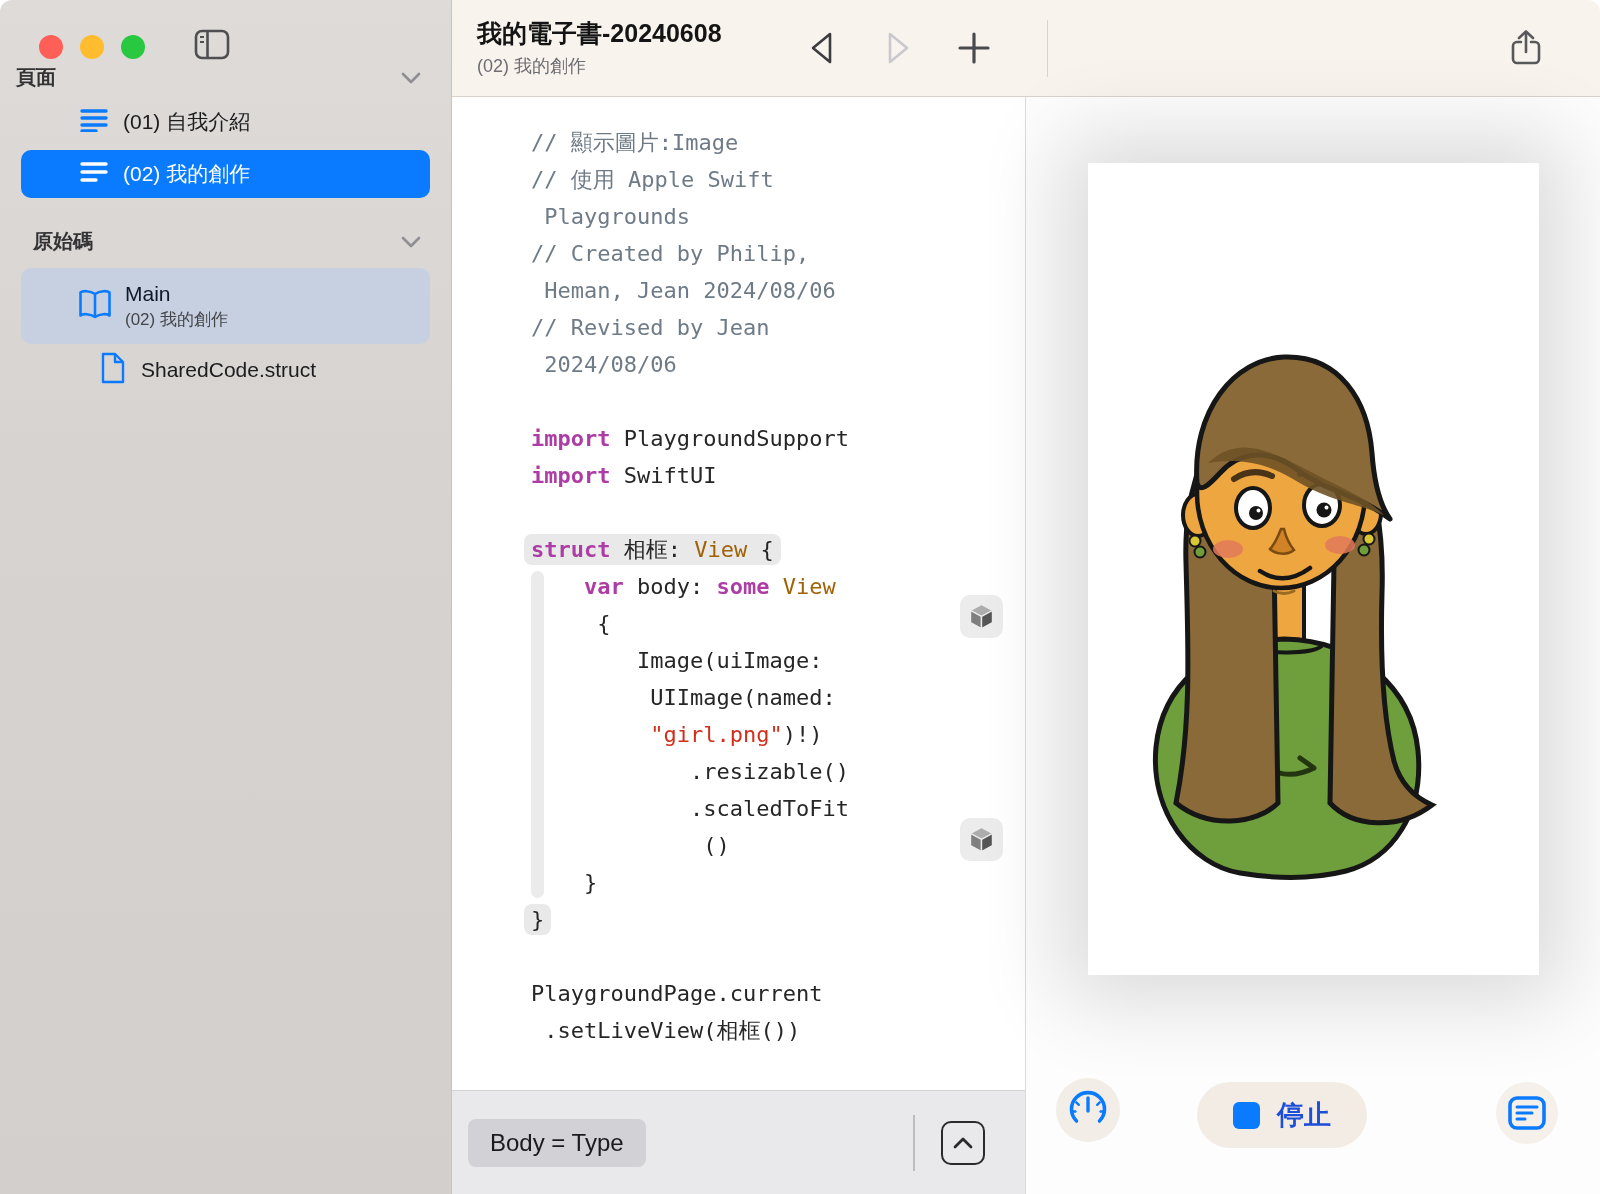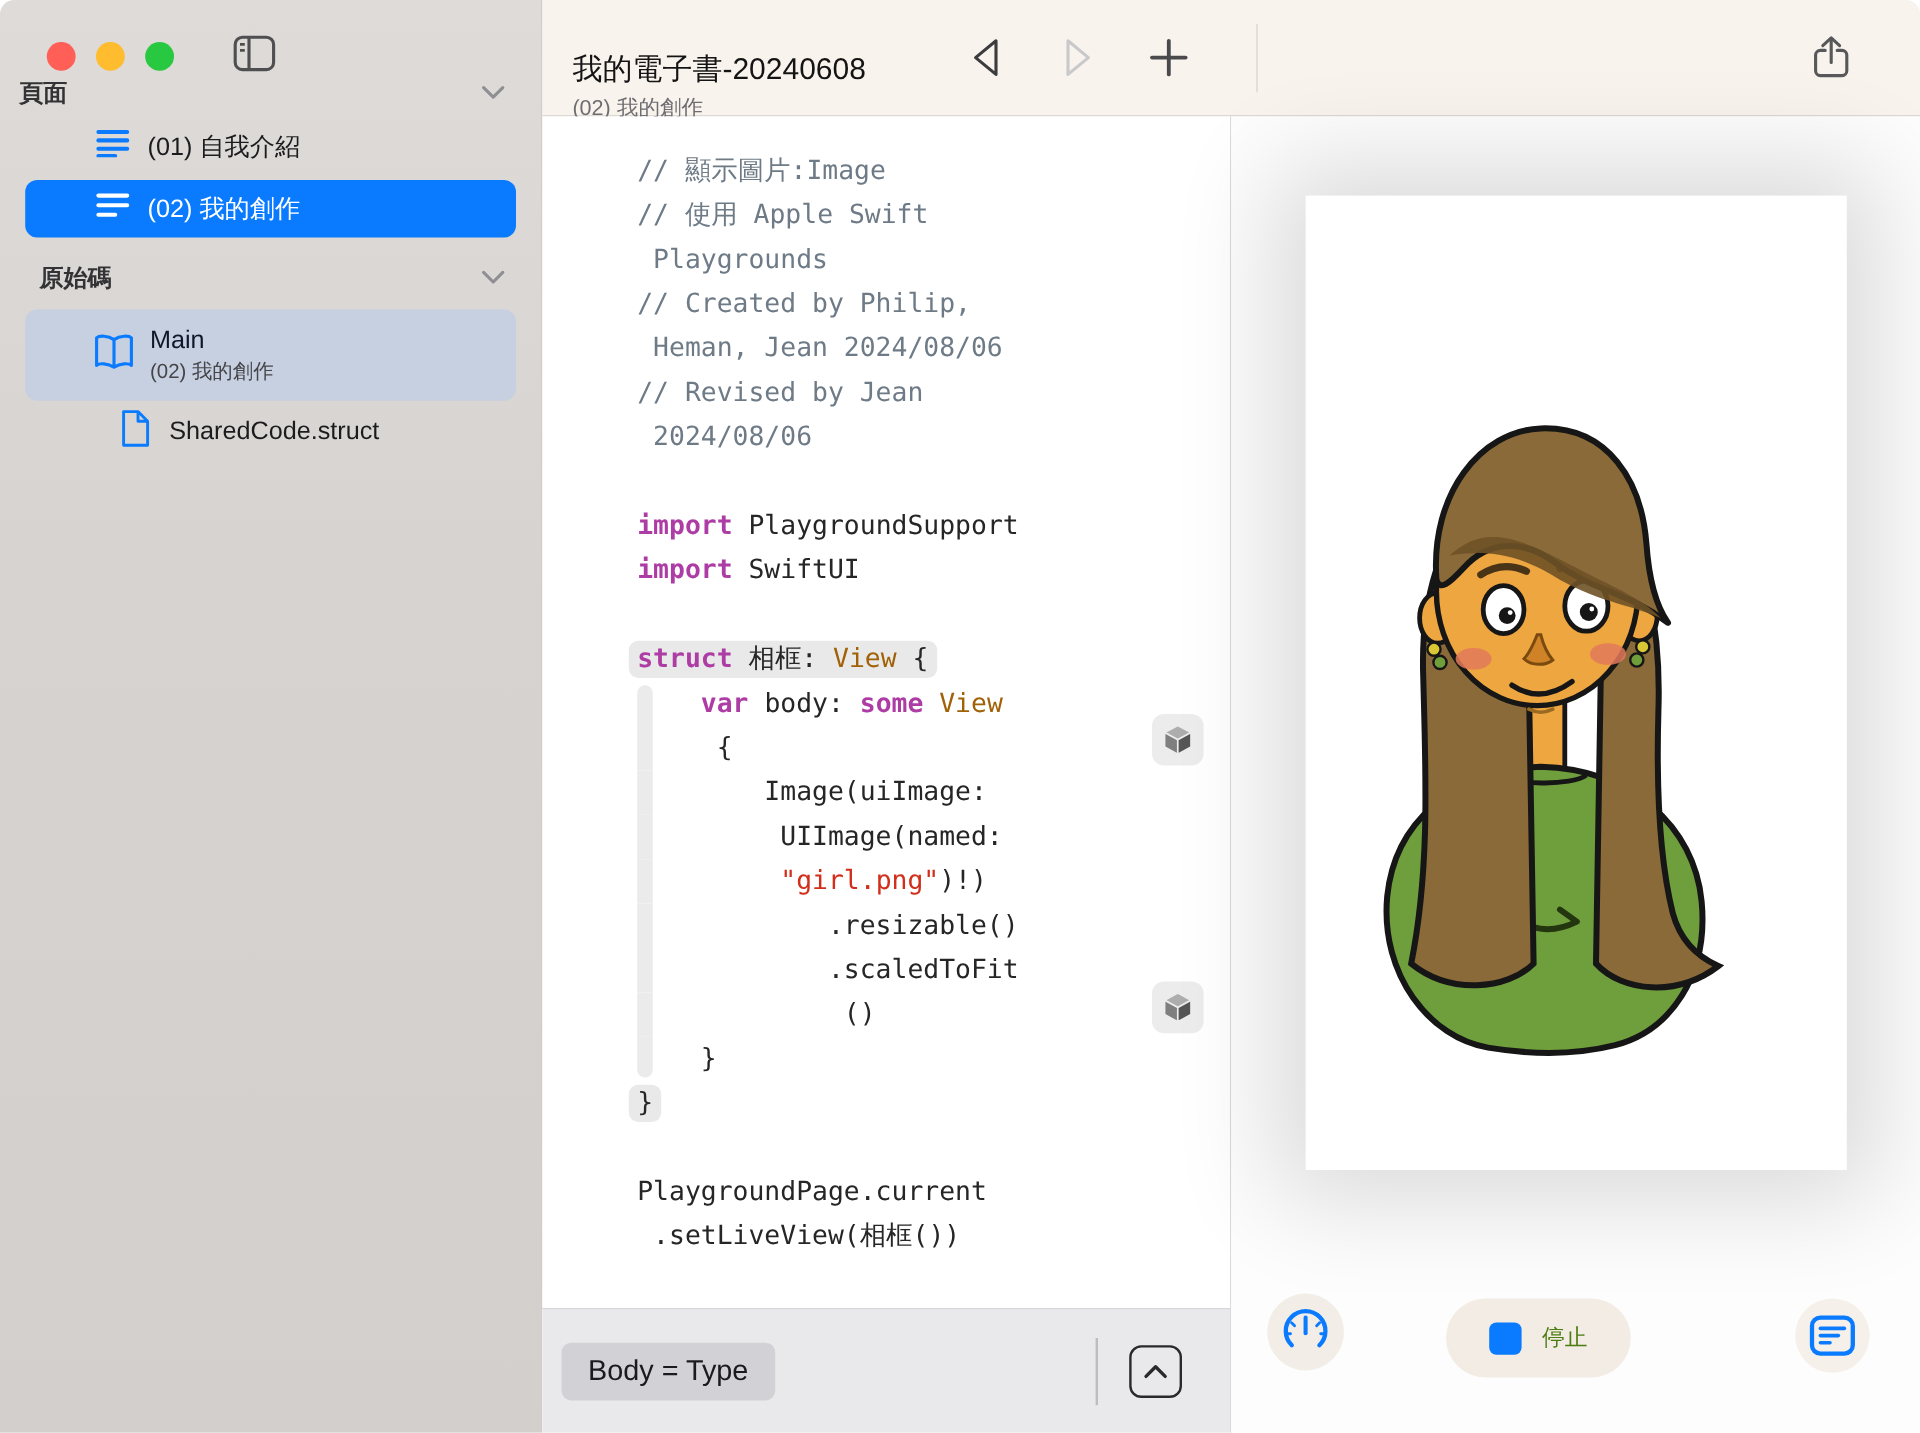--- a/index.html
+++ b/index.html
@@ -8,39 +8,39 @@
   .window { width:1600px; height:1194px; display:flex; border-radius:12px 12px 0 0; overflow:hidden; }
 
   
   .sidebar { width:452px; flex:0 0 452px; background:linear-gradient(180deg,#dedbd8 0%,#d6d3d1 40%,#d2cfcd 100%);
              position:relative; border-right:1px solid #c6c3c1; }
   .traffic { position:absolute; top:35px; left:39px; display:flex; gap:17px; }
   .tl-dot { width:24px; height:24px; border-radius:50%; }
   .toggle-btn { position:absolute; top:29px; left:194px; width:36px; height:32px; }
   .sb-section { display:flex; align-items:center; justify-content:space-between; padding:0 30px 0 33px;
                 height:34px; font-size:20px; font-weight:bold; color:#333336; }
-  .sb-sec1 { margin-top:60px;padding-left:16px; } .sb-sec2 { margin-top:16px; }
+  .sb-sec1 { margin-top:60px;padding-left:16px; } .sb-sec2 { margin-top:26px; }
   .chev { color:#8e8e93; }
   .page-item { margin:4px 21px 0 21px; height:48px; border-radius:10px; display:flex; align-items:center;
                padding-left:59px; gap:15px; font-size:21px; color:#1c1c1e; }
   .page-item.selected { background:#0a7bff; color:#fff; }
   .main-item { margin:10px 21px 0 21px; height:76px; border-radius:10px; background:#c7d0e0;
                display:flex; align-items:center; padding-left:57px; gap:13px; }
   .main-item .tt { font-size:21px; color:#0f172a; }
   .main-item .st { font-size:17px; color:#454549; margin-top:2px; }
   .module-row { margin-top:8px; height:52px; display:flex; align-items:center; padding-left:30px; gap:12px;
                 font-size:21px; color:#1c1c1e; }
   .file-row { height:52px; display:flex; align-items:center; padding-left:100px; gap:15px;
               font-size:21px; color:#1c1c1e; }
 
   
   .main { flex:1; display:flex; flex-direction:column; }
   .toolbar { height:97px; background:#f9f3ed; border-bottom:1px solid #d8d2cb; position:relative; }
   .tb-title { position:absolute; left:25px; top:17px; }
-  .tb-title .t { font-size:25px; font-weight:normal; color:#141414;margin-top:24px; }
+  .tb-title .t { font-size:25px; font-weight:bold; color:#141414; }
   .tb-title .s { font-size:18px; color:#6d6d72; margin-top:4px; }
   .tb-btn { position:absolute; top:26px; width:44px; height:44px; display:flex; align-items:center; justify-content:center; }
   .tb-div { position:absolute; left:595px; top:20px; width:1px; height:57px; background:#d9d3cc; }
 
   .content { flex:1; display:flex; height:1097px; }
 
   
   .editor { width:574px; flex:0 0 574px; background:#fff; position:relative; border-right:1px solid #dadada; }
   .code { padding:27px 0 0 79px; font-family:"DejaVu Sans Mono","Liberation Mono",monospace;
           font-size:22px; line-height:37px; color:#262627; white-space:pre; }
@@ -68,21 +68,21 @@
   
   .preview { flex:1; position:relative; background:#fdfdfd; }
   .live-card { position:absolute; left:62px; top:66px; width:451px; height:812px; background:#fff;
                box-shadow:0 0 80px 25px rgba(0,0,0,0.14); }
   .girl-svg { position:absolute; left:0; top:0; }
   .gauge-btn { position:absolute; left:30px; bottom:52px; width:64px; height:64px; border-radius:50%;
                background:#f2ede7; display:flex; align-items:center; justify-content:center; }
   .stop-btn { position:absolute; left:256px; bottom:46px; transform:translateX(-50%); height:66px;
               border-radius:33px; background:#f2ece5; display:flex; align-items:center; gap:17px; padding:0 36px; }
   .stop-sq { width:27px; height:27px; background:#0a7bff; border-radius:6px; }
-  .stop-lbl { font-size:19px; color:#4d7c0f; font-weight:400; }
+  .stop-lbl { font-size:27px; color:#1d4ed8; font-weight:700; }
   .doc-btn { position:absolute; right:42px; bottom:50px; width:62px; height:62px; border-radius:50%;
              background:#f5f0ea; display:flex; align-items:center; justify-content:center; }
 </style>
 </head>
 <body>
 
 <div class="window">
 
   <aside class="sidebar">
     <div class="traffic">

